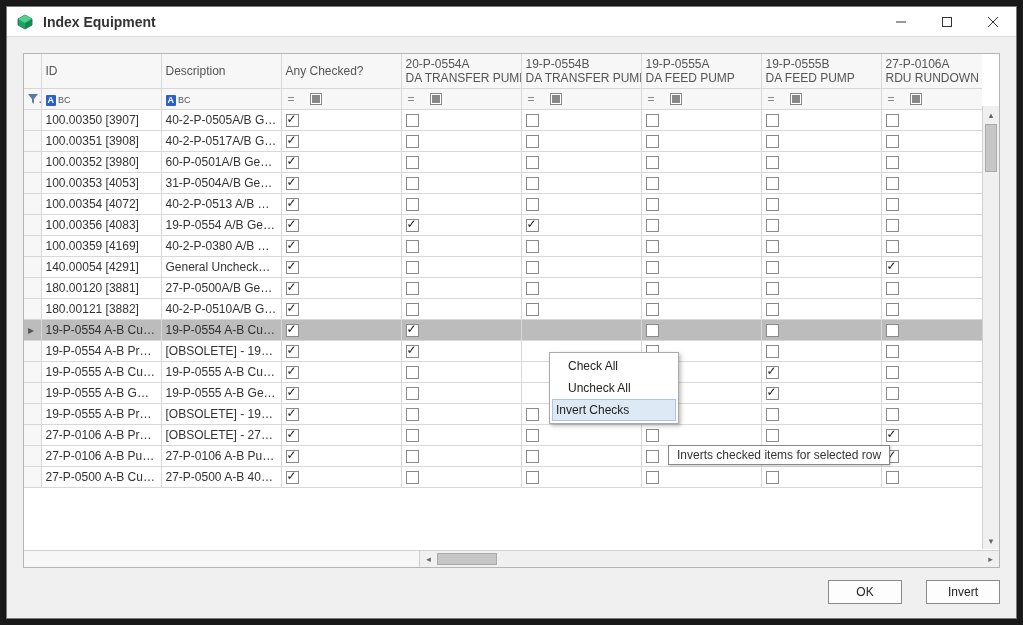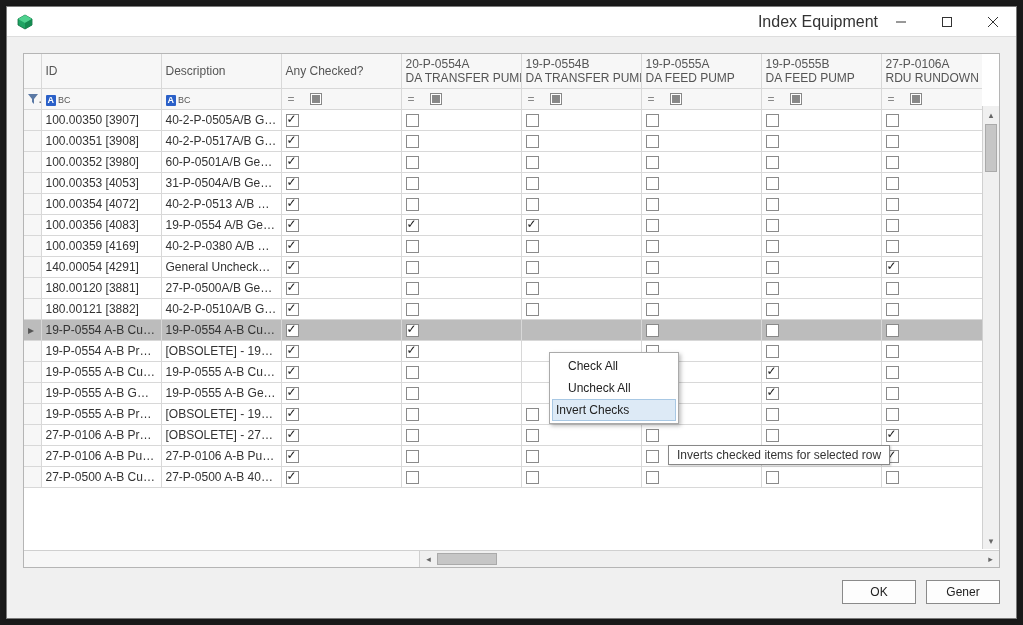--- a/index.html
+++ b/index.html
@@ -14,21 +14,21 @@
     background: #f0f0f0;
     border: 1px solid #7a7a7a;
     box-shadow: 0 0 4px rgba(0,0,0,0.3);
     display: flex; flex-direction: column;
   }
   .titlebar {
     height: 30px; display: flex; align-items: center;
     background: #fff; border-bottom: 1px solid #ddd;
   }
   .titlebar .icon-slot { width: 36px; display:flex; align-items:center; justify-content:center; }
-  .titlebar .title { flex: 1; text-align: right; font-size: 16px; color: #333; }
+  .titlebar .title { flex: 1; text-align: left; font-size: 14px; color: #333; font-weight: bold; }
   .win-btns { display: flex; }
   .win-btn { width: 46px; height: 30px; display:flex; align-items:center; justify-content:center; color:#333; }
 
   .grid-area {
     flex: 1; margin: 16px 16px 0 16px;
     background: #fff; border: 1px solid #b5b5b5;
     display: flex; flex-direction: column;
     position: relative;
     overflow: hidden;
   }
@@ -96,21 +96,21 @@
   }
   .context-menu .mi { padding:4px 16px; font-size:12px; color:#222; white-space:nowrap;}
   .context-menu .mi.hover { background:#ddeaf6; border:1px solid #a8c8e4; padding:3px 3px;}
   .tooltip {
     position:absolute; background:#fff; border:1px solid #888;
     padding:2px 8px; font-size:12px; color:#333; z-index:60;
     box-shadow:1px 1px 2px rgba(0,0,0,0.2);
   }
 
   .buttons {
-    display:flex; justify-content:flex-end; padding:12px 16px 14px; gap:10px;
+    display:flex; justify-content:flex-end; padding:12px 16px 14px; gap:24px;
   }
   .btn { min-width:74px; height:24px; border:1px solid #8a8a8a; background:#fdfdfd;
     font-size:12px; color:#222; display:flex; align-items:center; justify-content:center;}
 
   .funnel { font-size:10px; color:#666;}
   .funnel svg{vertical-align:middle;}
 </style>
 </head>
 <body>
 
@@ -433,17 +433,17 @@
       <div class="context-menu" style="left:525px; top:298px;" id="ctx">
           <div class="mi">Check All</div>
           <div class="mi">Uncheck All</div>
           <div class="mi hover">Invert Checks</div>
         </div>
       <div class="tooltip" style="left:644px; top:391px;">Inverts checked items for selected row</div>
     </div>
 
     <div class="buttons">
       <div class="btn">OK</div>
-      <div class="btn">Gener</div>
+      <div class="btn">Invert</div>
     </div>
 
   </div>
 </div>
 
 </body></html>

